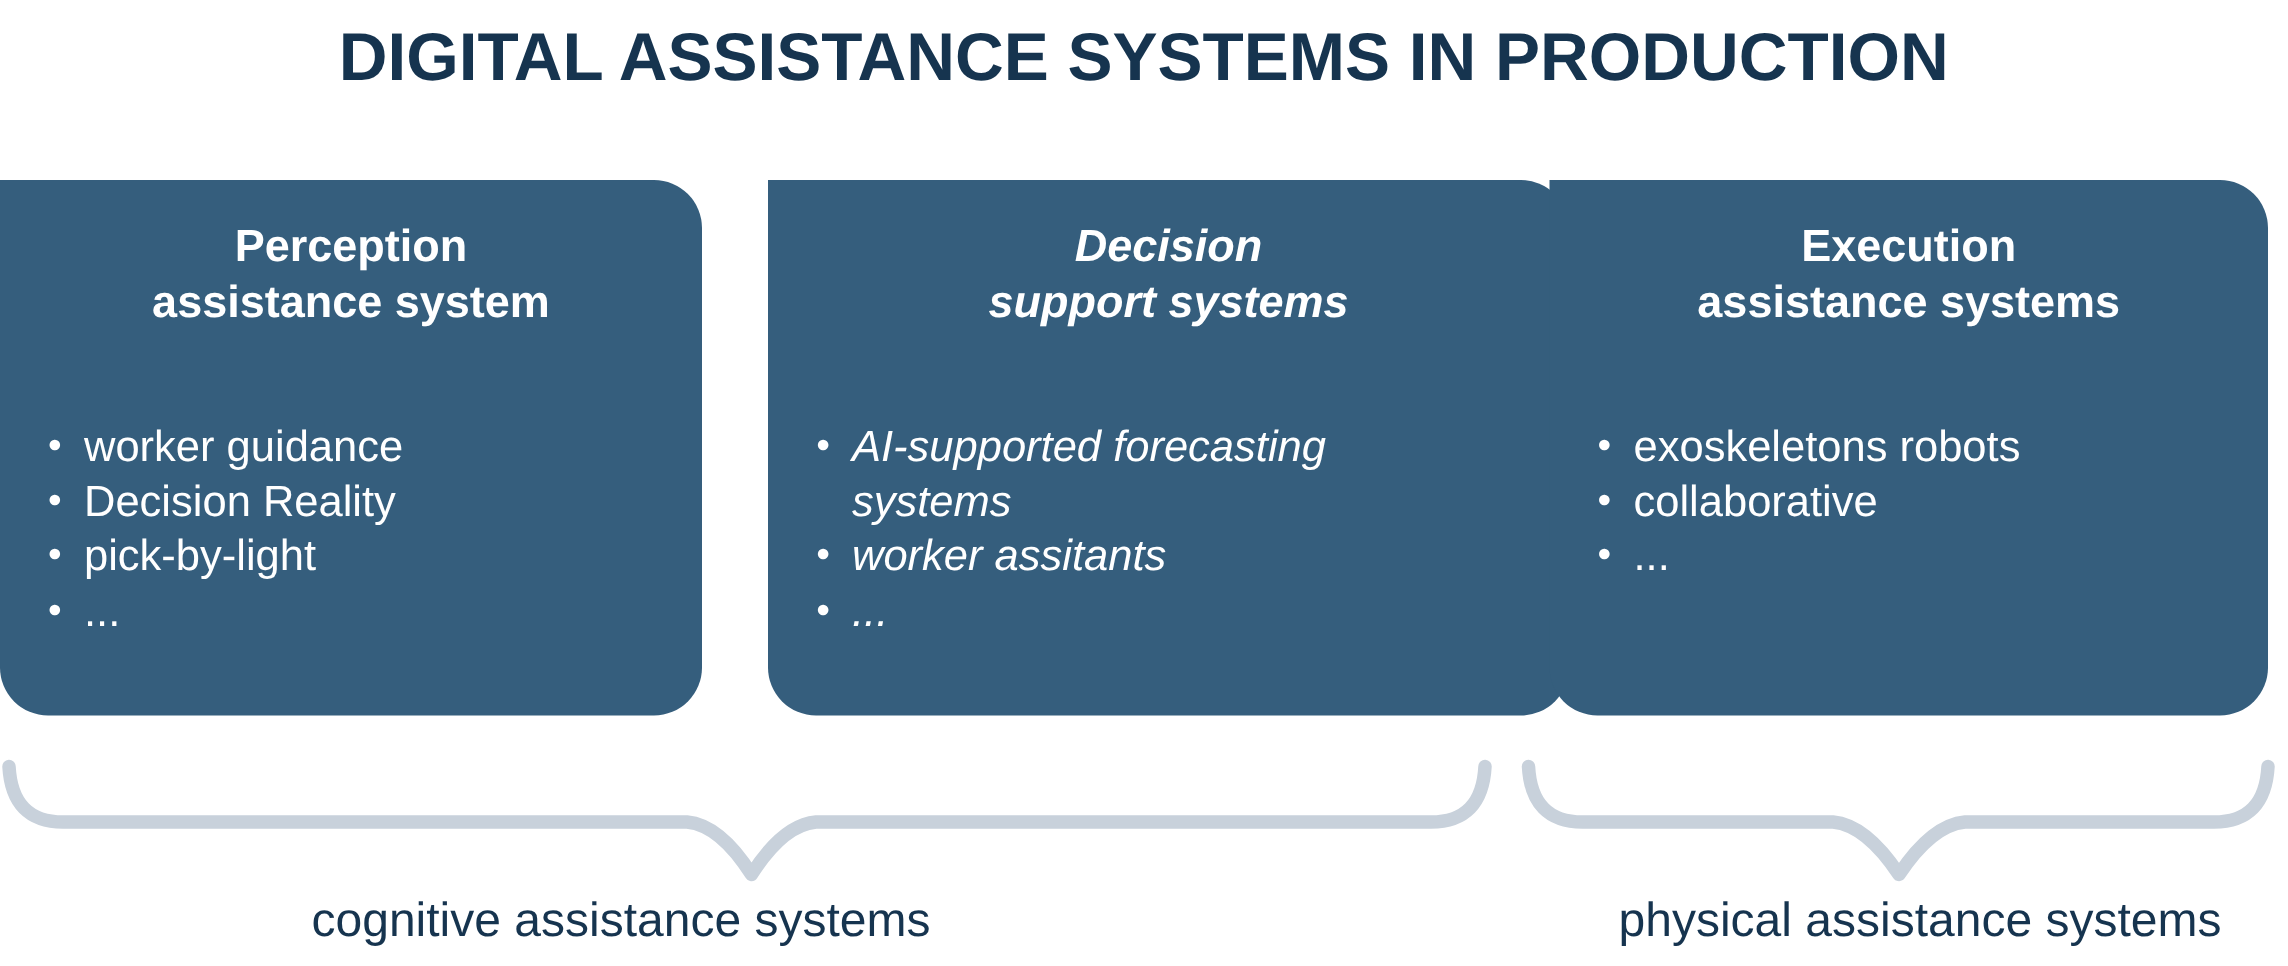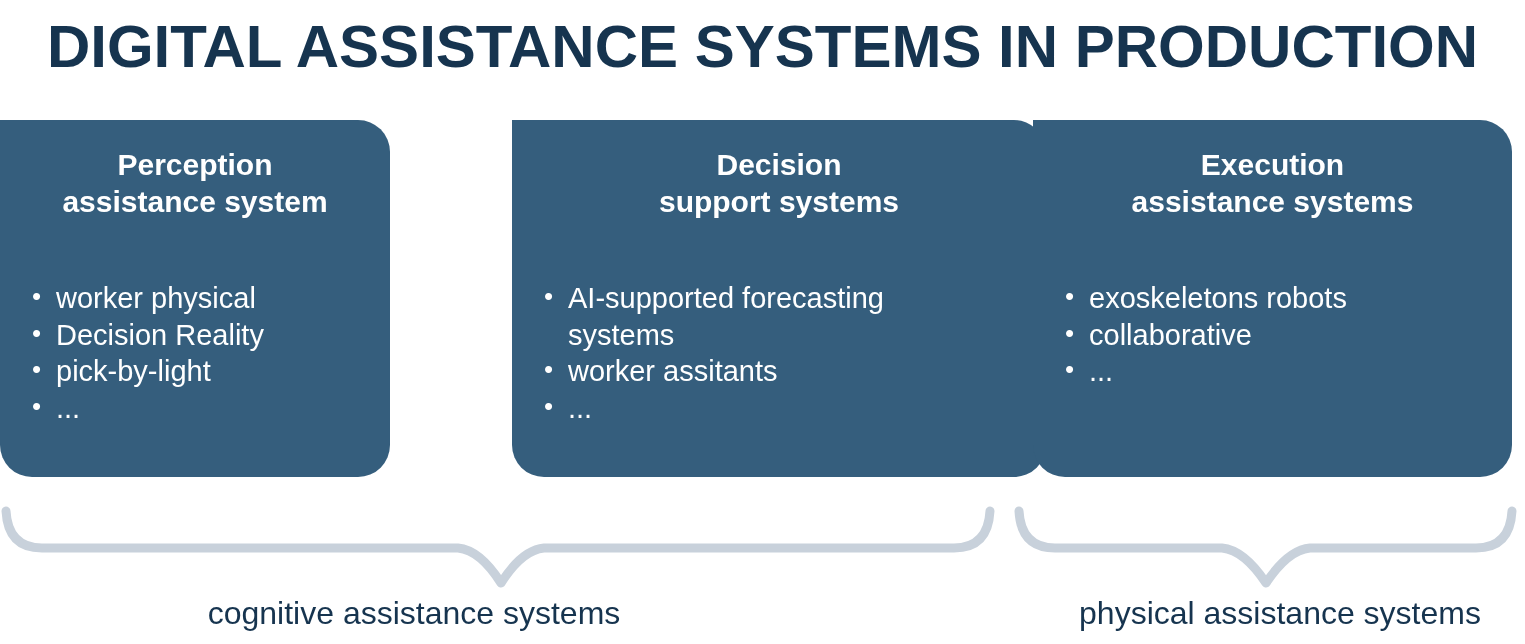--- a/index.html
+++ b/index.html
@@ -14,34 +14,34 @@
     background: var(--background, #fff);
     font-family: "Liberation Sans", "DejaVu Sans", sans-serif;
     overflow: hidden;
   }
   .main-title {
     position: absolute;
     top: 12px;
     left: 0;
     width: 100%;
     text-align: center;
-    font-size: 60px;
+    font-size: 45px;
     font-weight: bold;
     letter-spacing: 0px;
     color: var(--title, #16344F);
   }
   .box {
     position: absolute;
     top: 120px;
     height: 357px;
     background: var(--box, #355E7D);
     border-radius: 0 32px 32px 32px;
   }
-  .box-1 { left: 0px;    width: 390px; }
-  .box-2 { left: 512px;  width: 534px; }
+  .box-1 { left: 0px;    width: 468px; }
+  .box-2 { left: 512px;  width: 534px; font-style: italic; }
   .box-3 { left: 1033px; width: 479px; }
   .box-heading {
     margin-top: 27px;
     text-align: center;
     font-size: 30px;
     font-weight: bold;
     line-height: 1.23;
     color: #ffffff;
     white-space: pre-line;
   }
@@ -92,21 +92,21 @@
 <div class="canvas">
 
   <div class="main-title">DIGITAL ASSISTANCE SYSTEMS IN PRODUCTION</div>
 
   <div class="box box-1">
     <div class="box-heading">Perception
 assistance system</div>
     <div class="bullets">
       <div class="bullet-item">
         <span class="bullet-marker">•</span>
-        <span class="bullet-text">worker physical</span>
+        <span class="bullet-text">worker guidance</span>
       </div>
       <div class="bullet-item">
         <span class="bullet-marker">•</span>
         <span class="bullet-text">Decision Reality</span>
       </div>
       <div class="bullet-item">
         <span class="bullet-marker">•</span>
         <span class="bullet-text">pick-by-light</span>
       </div>
       <div class="bullet-item">

